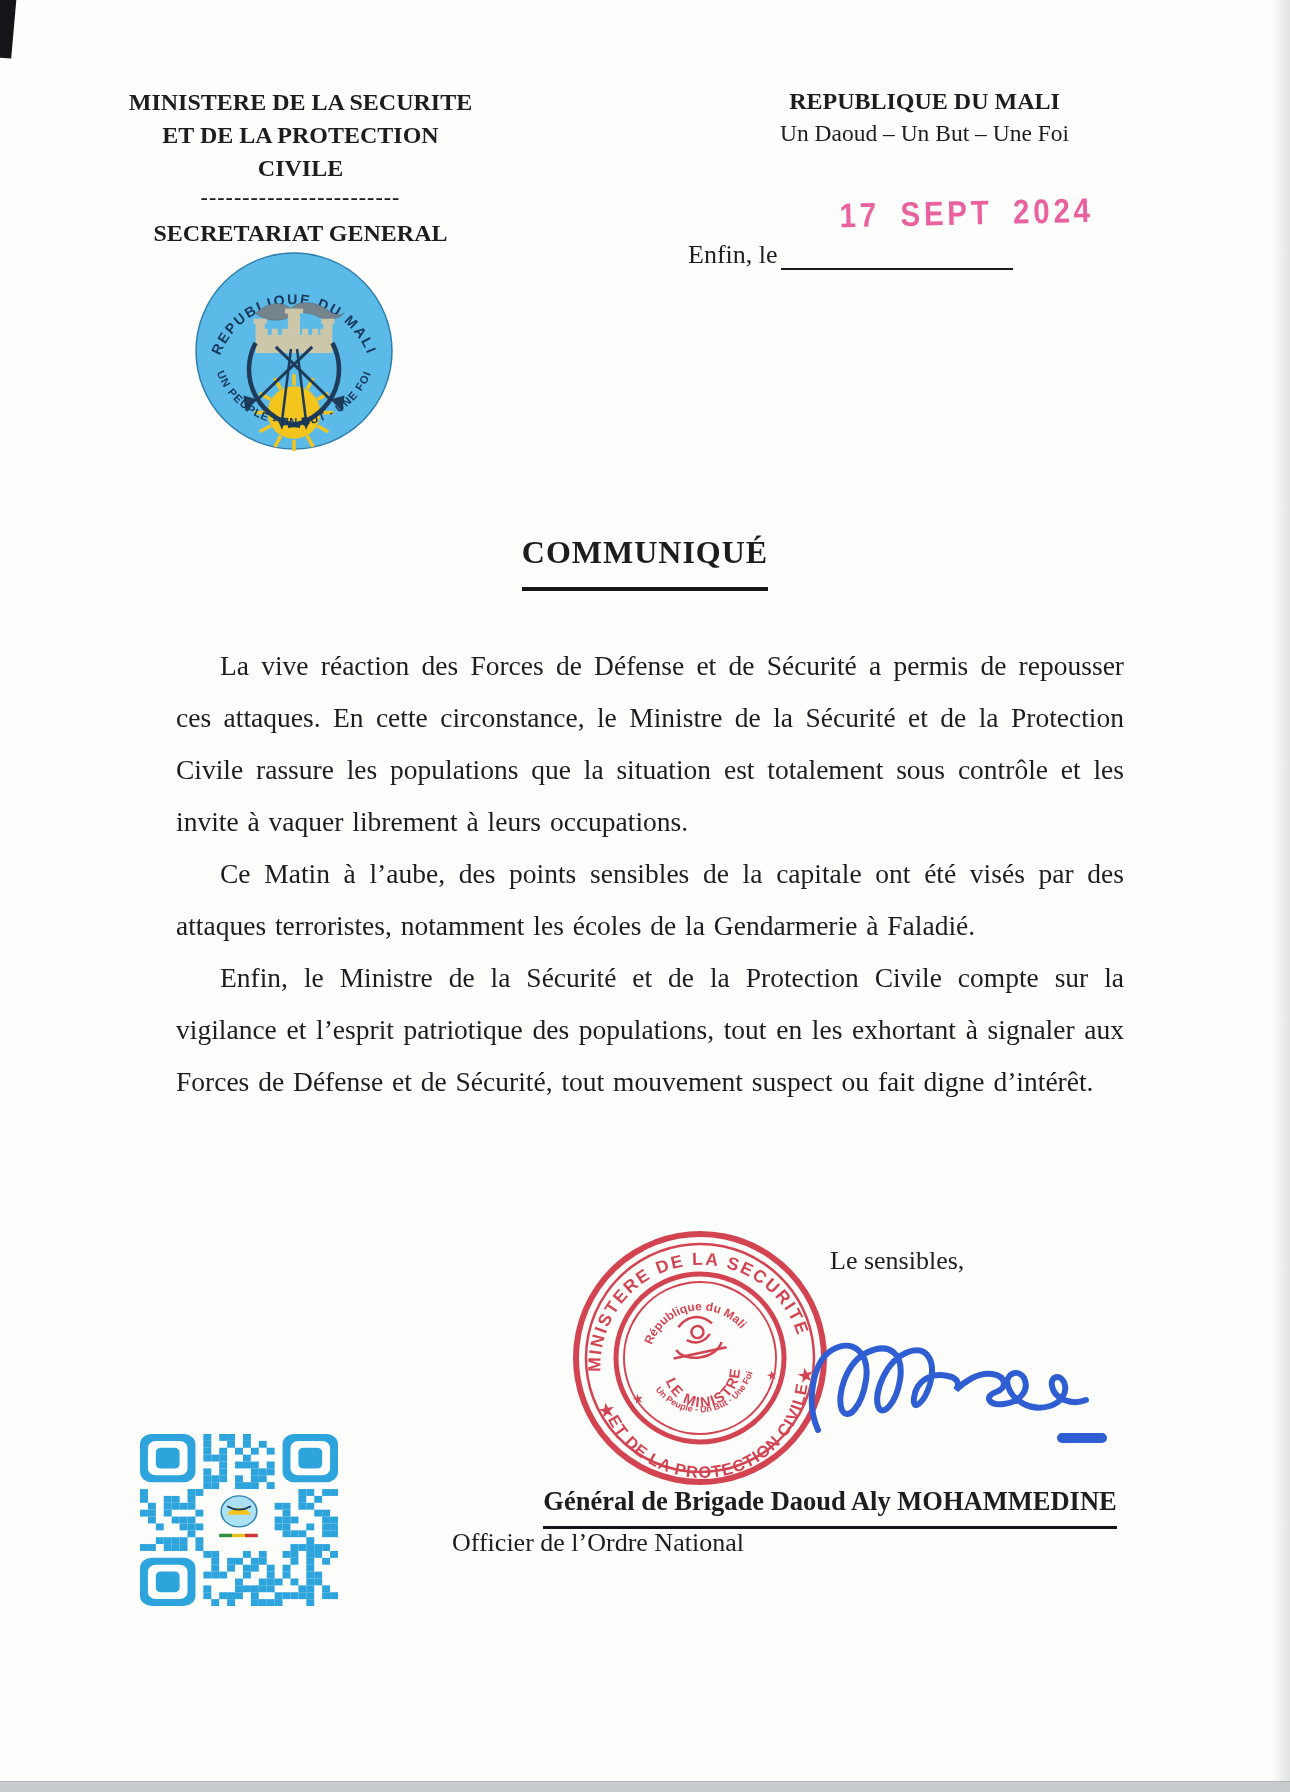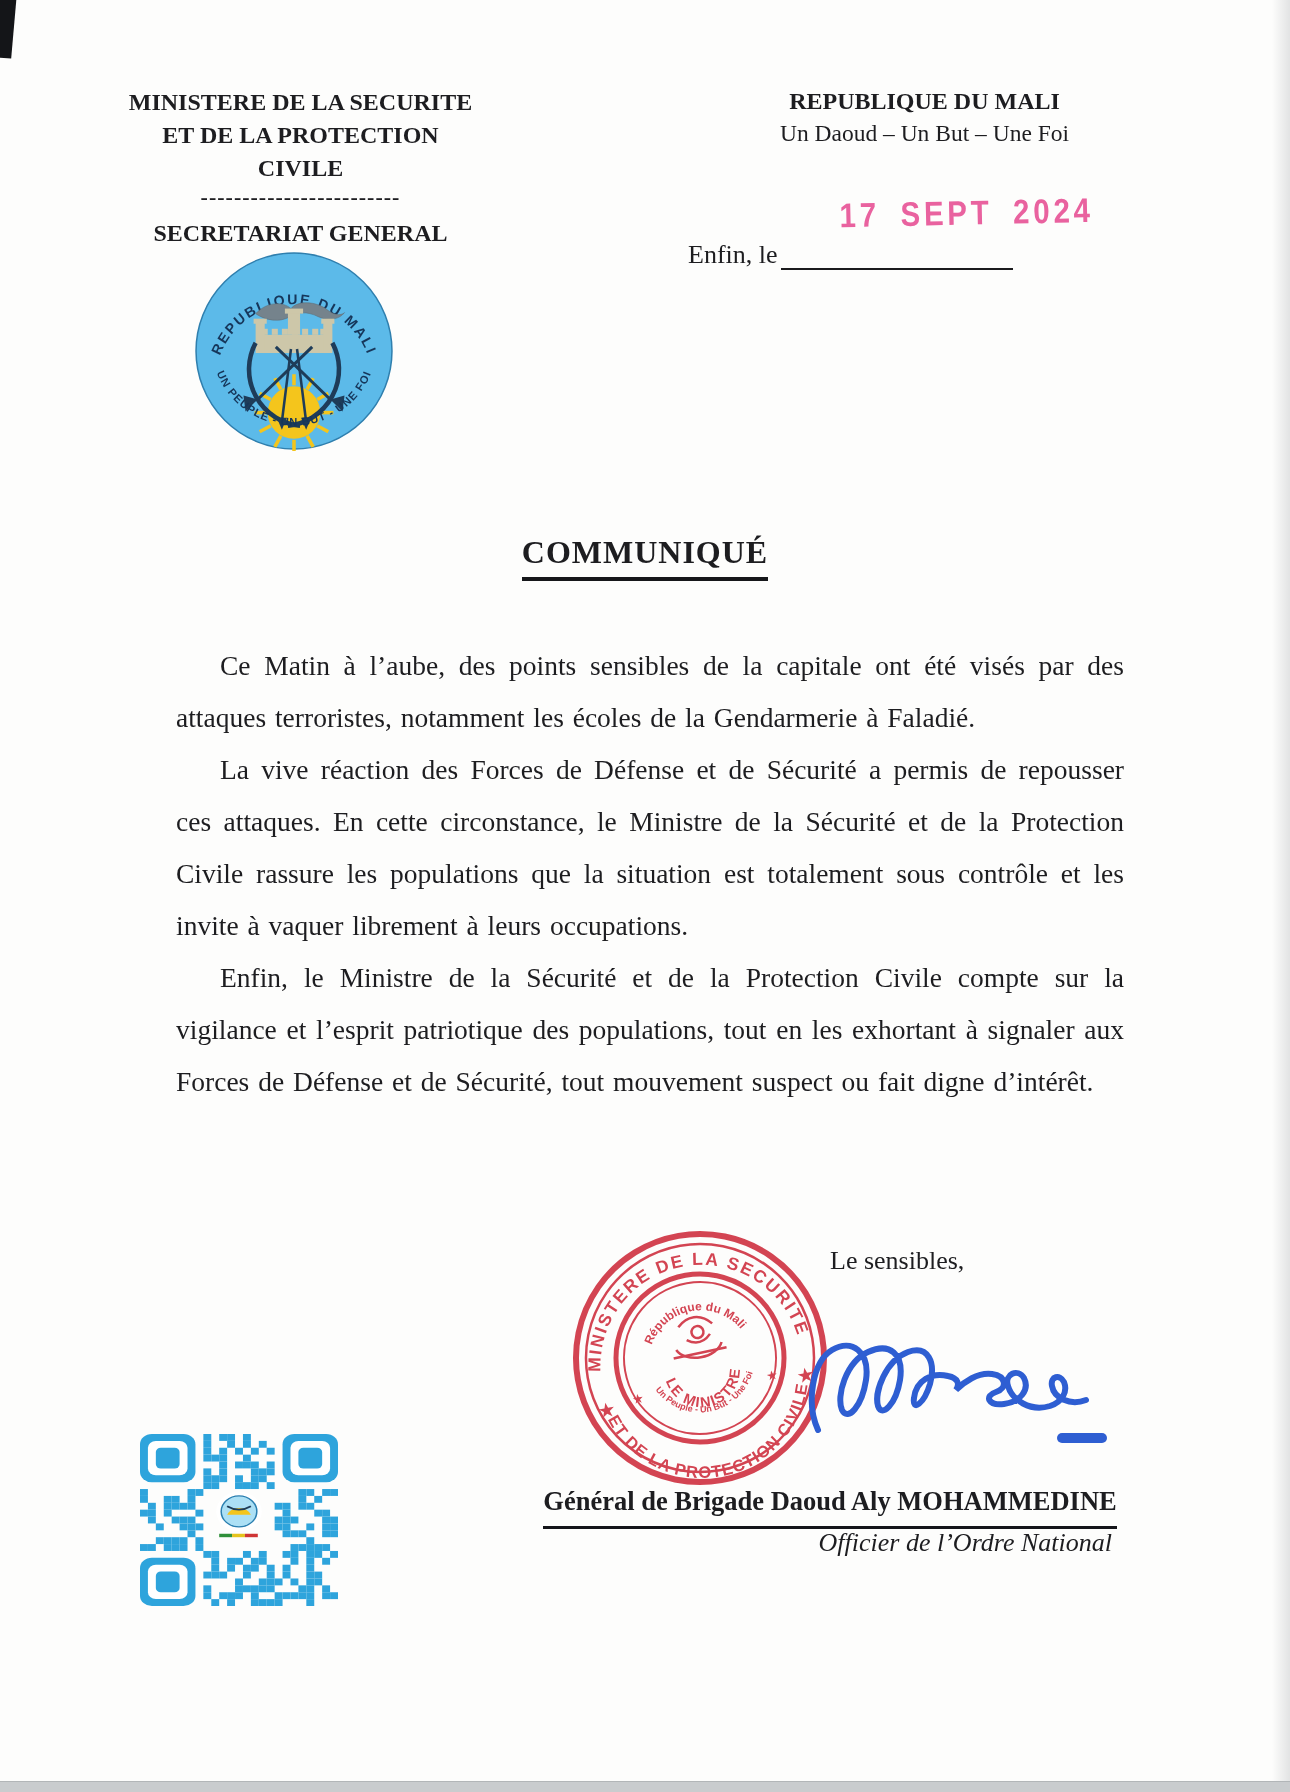--- a/index.html
+++ b/index.html
@@ -21,31 +21,31 @@
   
   .dateline{position:absolute;left:688px;top:240px;font-size:26px;}
   .date-underline{display:inline-block;width:232px;border-bottom:2px solid #1b1b1d;height:28px;margin-left:3px;vertical-align:bottom;}
   .date-stamp{position:absolute;left:152px;top:-40px;font-family:"Liberation Sans","DejaVu Sans",sans-serif;
               font-weight:bold;font-size:31px;color:#e9629f;letter-spacing:4px;word-spacing:9px;white-space:nowrap;
               transform:rotate(-1.2deg) scale(.95,1.1);transform-origin:left bottom;}
   
   .emblem{position:absolute;left:193px;top:250px;}
   
   .title{position:absolute;left:0;top:534px;width:100%;text-align:center;font-size:32px;font-weight:bold;margin:0;}
-  .title span{border-bottom:4px solid #16171a;padding-bottom:7px;letter-spacing:1px;margin-top:25px;}
+  .title span{border-bottom:4px solid #16171a;padding-bottom:17px;letter-spacing:1px;margin-top:25px;}
   
   .body{position:absolute;left:176px;top:640px;width:948px;}
   .body p{margin:0;font-size:27.5px;line-height:52px;text-align:justify;text-indent:44px;word-spacing:2px;}
   
   .stamp{position:absolute;left:566px;top:1224px;opacity:.9;}
   .minister-intro{position:absolute;left:830px;top:1246px;font-size:26px;}
   .signature{position:absolute;left:808px;top:1318px;}
   .sign-name{position:absolute;left:500px;top:1486px;width:660px;text-align:center;font-size:26.5px;font-weight:bold;margin:0;}
   .sign-name span{border-bottom:3px solid #14151a;padding-bottom:10px;}
-  .sign-role{position:absolute;left:452px;top:1528px;width:660px;text-align:right;font-size:26px;font-style:italic;}
+  .sign-role{position:absolute;left:452px;top:1528px;width:660px;text-align:left;font-size:26px;}
   .qr{position:absolute;left:140px;top:1434px;}
   .stamp text, .emblem text{font-family:"Liberation Sans","DejaVu Sans",sans-serif;}
 </style>
 </head>
 <body>
 
 <div class="page">
 
   <div class="corner-mark"></div>
   <div class="edge-right"></div>
@@ -126,22 +126,22 @@
     <text font-size="11" font-weight="bold" fill="#16365a" letter-spacing="1">
       <textPath href="#em-b" startOffset="50%" text-anchor="middle">UN PEUPLE - UN BUT - UNE FOI</textPath>
     </text>
   </svg>
 
   <h1 class="title">
     <span>COMMUNIQUÉ</span>
   </h1>
 
   <main class="body">
+    <p>La vive réaction des Forces de Défense et de Sécurité a permis de repousser ces attaques. En cette circonstance, le Ministre de la Sécurité et de la Protection Civile rassure les populations que la situation est totalement sous contrôle et les invite à vaquer librement à leurs occupations.</p>
     <p>Ce Matin à l’aube, des points sensibles de la capitale ont été visés par des attaques terroristes, notamment les écoles de la Gendarmerie à Faladié.</p>
-    <p>La vive réaction des Forces de Défense et de Sécurité a permis de repousser ces attaques. En cette circonstance, le Ministre de la Sécurité et de la Protection Civile rassure les populations que la situation est totalement sous contrôle et les invite à vaquer librement à leurs occupations.</p>
     <p>Enfin, le Ministre de la Sécurité et de la Protection Civile compte sur la vigilance et l’esprit patriotique des populations, tout en les exhortant à signaler aux Forces de Défense et de Sécurité, tout mouvement suspect ou fait digne d’intérêt.</p>
   </main>
 
   <svg class="stamp" width="268" height="268" viewBox="-134 -134 268 268">
     <defs>
       <path id="st-ot" d="M -101,8 A 101,101 0 0 1 101,8"></path>
       <path id="st-ob" d="M -106,14 A 106,106 0 0 0 106,14"></path>
       <path id="st-it" d="M -50,-10 A 52,52 0 0 1 50,-10"></path>
       <path id="st-im" d="M -53,14 A 55,55 0 0 0 53,14"></path>
       <path id="st-min" d="M -37,20 A 38,38 0 0 0 37,20"></path>

